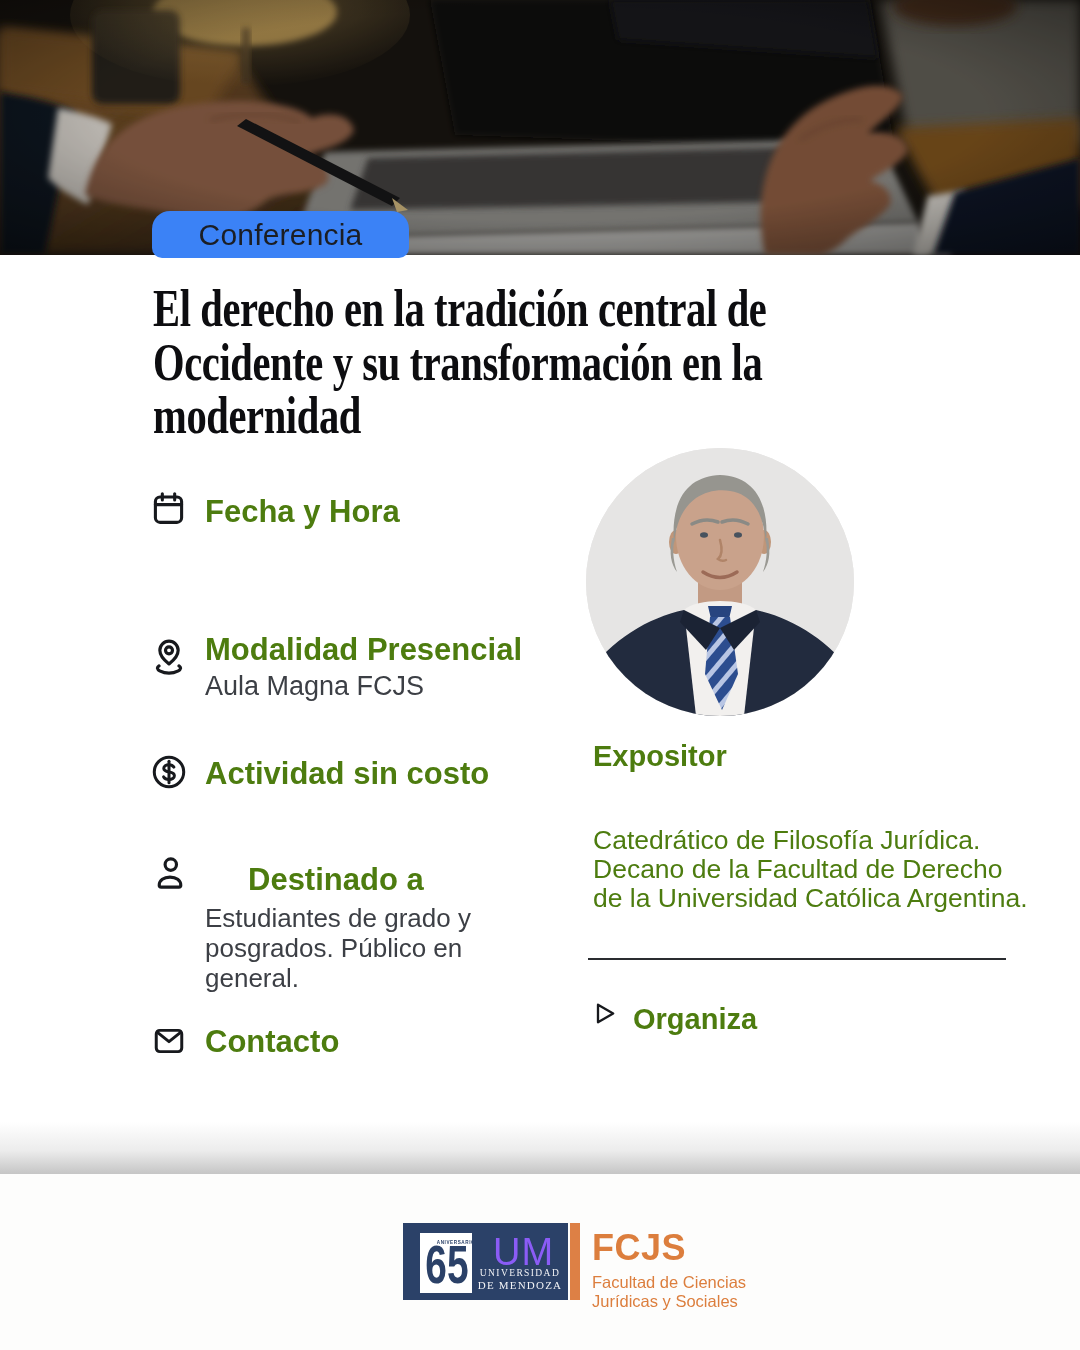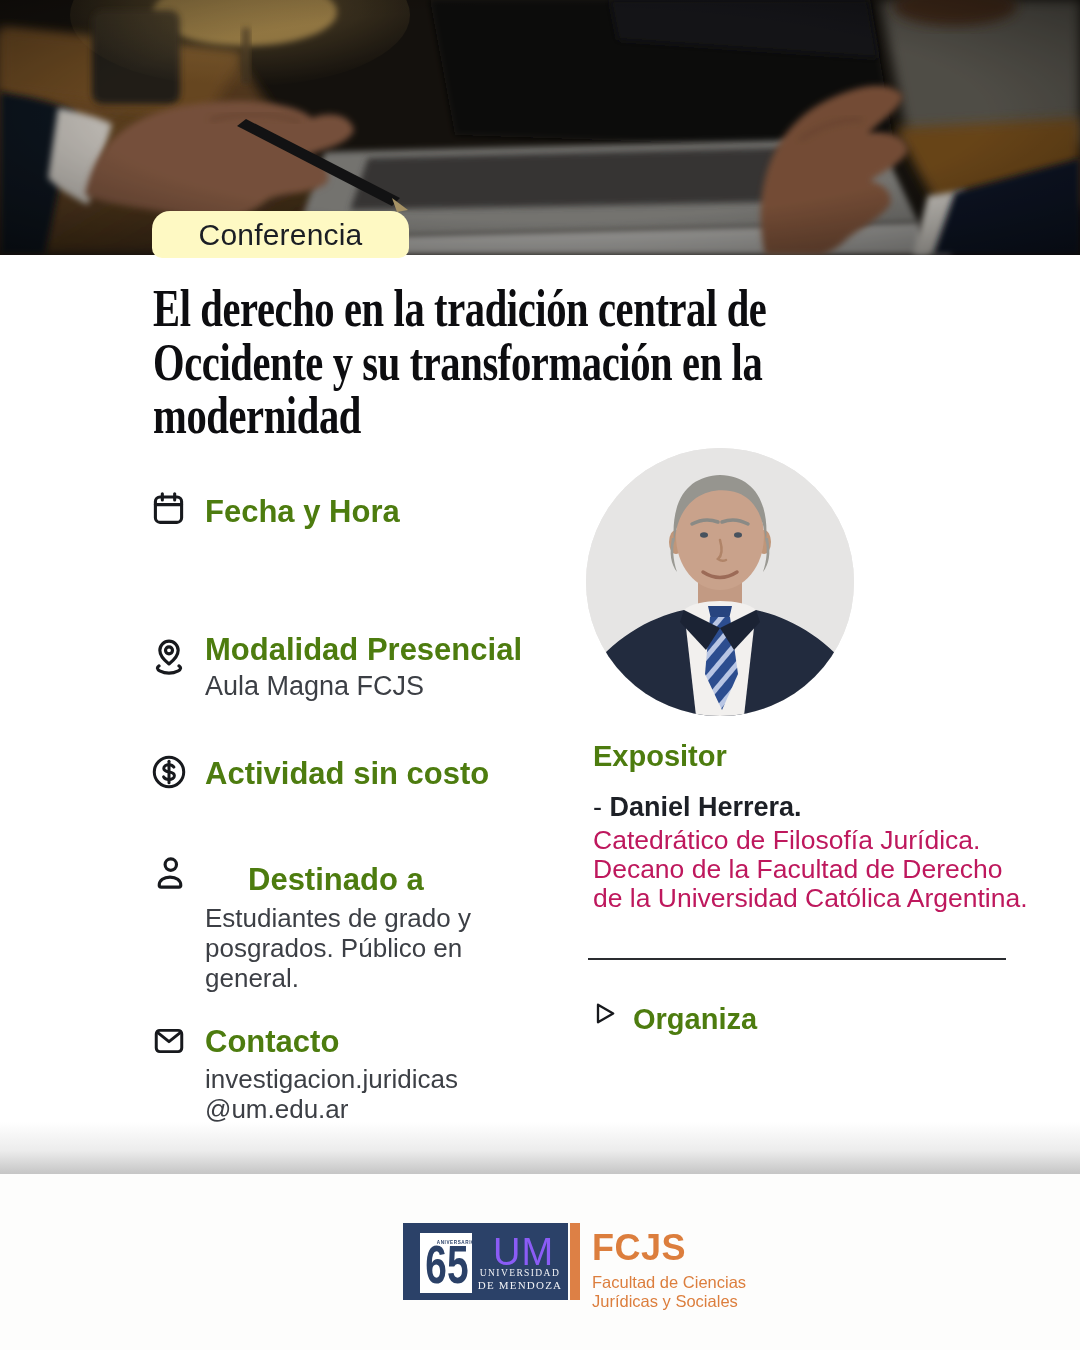--- a/index.html
+++ b/index.html
@@ -5,21 +5,21 @@
   html,body{margin:0;padding:0;background:#ffffff;}
   .canvas{position:relative;width:1080px;height:1350px;overflow:hidden;background:#ffffff;
           font-family:"Liberation Sans",sans-serif;}
   .abs{position:absolute;}
 
   
   .hero{left:0;top:0;width:1080px;height:255px;overflow:hidden;background:#17130f;}
   .hero svg{display:block;}
 
   
-  .badge{left:152px;top:211px;width:257px;height:47px;background:#fef9c3;
+  .badge{left:152px;top:211px;width:257px;height:47px;background:#3b82f6;
          border-radius:18px 18px 10px 10px;display:flex;align-items:center;justify-content:center;}
   .badge span{font-size:30px;color:#1b1e24;letter-spacing:.2px;}
 
   
   .title{left:153px;top:282px;width:980px;font-family:"Liberation Serif",serif;font-weight:700;
          font-size:52px;line-height:1.03;letter-spacing:-0.5px;color:#0d0d10;
          transform:scaleX(0.78);transform-origin:0 0;white-space:pre-line;}
 
   
   .h{font-weight:700;color:#4d7c0f;line-height:1;}
@@ -156,22 +156,20 @@
 posgrados. Público en
 general.</div>
 
   <div class="abs ic" style="left:151px;top:1024px;">
     <svg width="36" height="34" viewBox="0 0 24 24" fill="none" stroke="currentColor" stroke-width="2.1" stroke-linecap="round" stroke-linejoin="round">
       <rect x="3" y="4.5" width="18" height="15" rx="2.5"></rect>
       <polyline points="4.5,6.5 12,12.5 19.5,6.5"></polyline>
     </svg>
   </div>
   <div class="abs h h31" style="left:205px;top:1026px;">Contacto</div>
-  <div class="abs b" style="left:205px;top:1064px;font-size:26px;line-height:30px;">investigacion.juridicas
-@um.edu.ar</div>
 
   <div class="abs portrait">
     <svg width="268" height="268" viewBox="0 0 268 268">
       <rect width="268" height="268" fill="#e6e5e4"></rect>
       <path d="M112,126 h44 v36 c-10,8 -34,8 -44,0 Z" fill="#c29a83"></path>
       <path d="M-5,268 L-5,235 C20,195 60,170 98,162 L134,180 L170,162 C208,170 248,195 273,235 L273,268 Z" fill="#222b3e"></path>
       <path d="M98,162 C110,150 158,150 170,162 L158,268 L110,268 Z" fill="#f2f0ee"></path>
       <defs>
         <pattern id="ties" width="14" height="14" patternUnits="userSpaceOnUse" patternTransform="rotate(40)">
           <rect width="14" height="14" fill="#2c4d8f"></rect>
@@ -191,24 +189,21 @@
       <path d="M106,76 q13,-7 26,-2" stroke="#8a8a85" stroke-width="3.5" fill="none" stroke-linecap="round"></path>
       <path d="M136,74 q13,-5 26,2" stroke="#8a8a85" stroke-width="3.5" fill="none" stroke-linecap="round"></path>
       <ellipse cx="118" cy="87" rx="4" ry="2.8" fill="#47525e"></ellipse>
       <ellipse cx="152" cy="87" rx="4" ry="2.8" fill="#47525e"></ellipse>
       <path d="M134,92 q4,14 -2,19 q4,3 8,1" stroke="#b08468" stroke-width="2.5" fill="none" stroke-linecap="round"></path>
       <path d="M117,124 q17,11 34,0" stroke="#9c6b57" stroke-width="3.5" fill="none" stroke-linecap="round"></path>
     </svg>
   </div>
 
   <div class="abs h h29" style="left:593px;top:742px;">Expositor</div>
-  <div class="abs" style="left:593px;top:792px;font-size:27px;color:#1d2026;">
-    <span>- </span><span style="font-weight:700;">Daniel Herrera.</span>
-  </div>
-  <div class="abs b" style="left:593px;top:826px;font-size:26.5px;line-height:29px;color:#be185d;">Catedrático de Filosofía Jurídica.
+  <div class="abs b" style="left:593px;top:826px;font-size:26.5px;line-height:29px;color:#4d7c0f;">Catedrático de Filosofía Jurídica.
 Decano de la Facultad de Derecho
 de la Universidad Católica Argentina.</div>
 
   <div class="abs divider"></div>
 
   <div class="abs ic" style="left:591px;top:999px;">
     <svg width="28" height="29" viewBox="0 0 24 24" fill="none" stroke="currentColor" stroke-width="2" stroke-linecap="round" stroke-linejoin="round">
       <path d="M6,4.5 L19,12 L6,19.5 Z"></path>
     </svg>
   </div>

